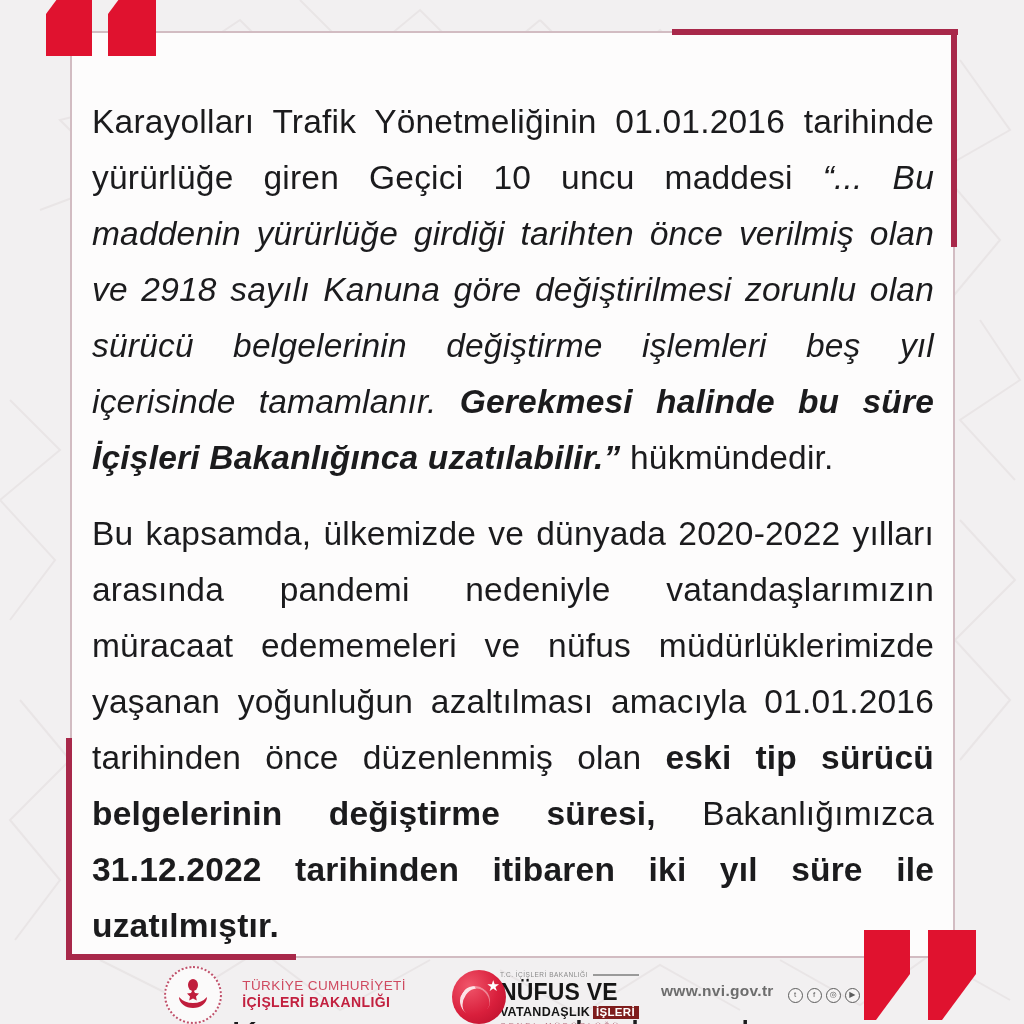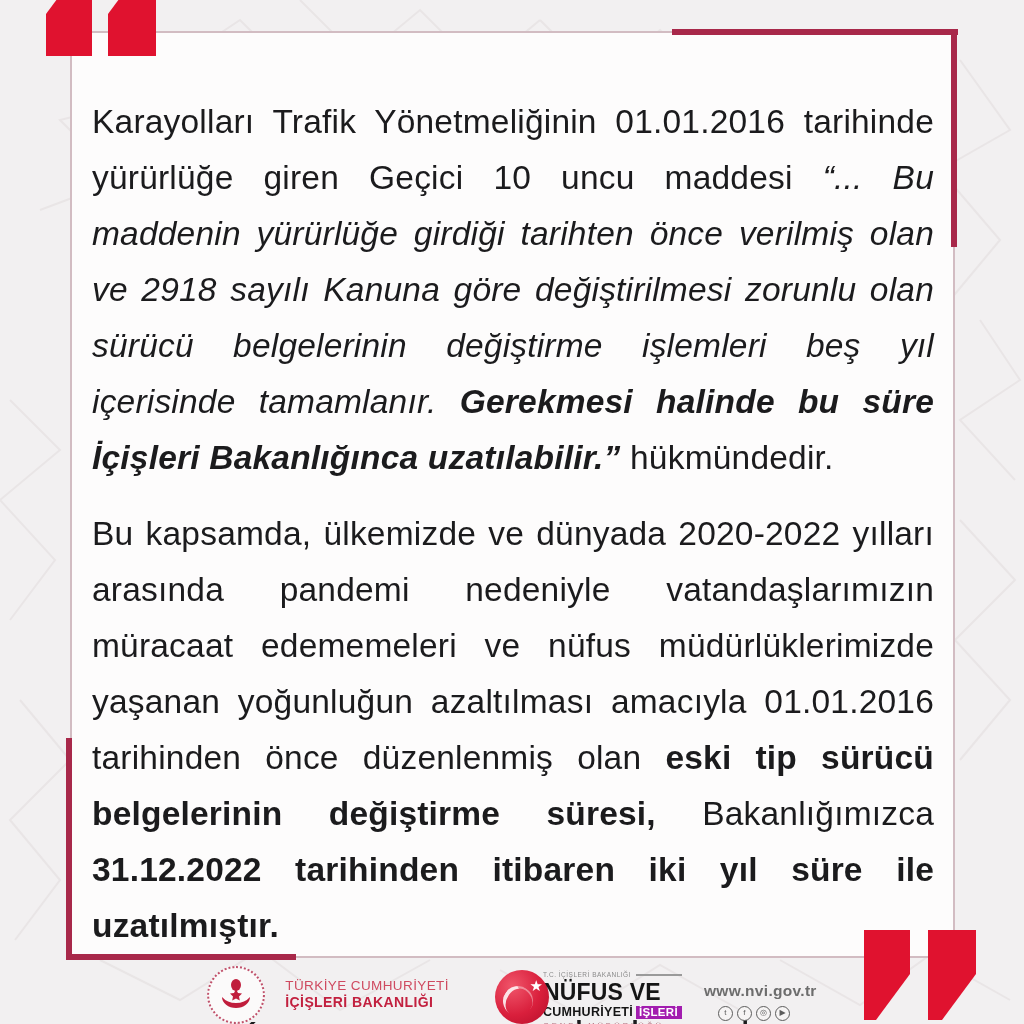--- a/index.html
+++ b/index.html
@@ -62,23 +62,23 @@
     border-radius:50%; border-left:4px solid rgba(255,255,255,0.85);
     transform:rotate(35deg); border-top:2px solid rgba(255,255,255,0.4);
     border-bottom:none; border-right:none;
   }
   .nvi-text { margin-left:-6px; padding-top:6px; line-height:1; }
   .nvi-top { display:flex; align-items:center; gap:5px; }
   .nvi-top-label { font-size:6.5px; color:#8a8a8a; letter-spacing:0.5px; }
   .nvi-top-rule { width:46px; height:2px; background:#9a9a9a; }
   .nvi-l1 { font-size:23px; font-weight:900; color:#151515; letter-spacing:0.2px; margin-top:2px; }
   .nvi-l2 { margin-top:2px; font-size:12.5px; font-weight:900; color:#151515; letter-spacing:0.3px; display:flex; align-items:center; gap:3px;}
-  .nvi-l2-boxed { background:#a21caf; color:#fff; padding:1px 4px 1px 3px; font-size:11.5px; }
+  .nvi-l2-boxed { background:#7f1d1d; color:#fff; padding:1px 4px 1px 3px; font-size:11.5px; }
   .nvi-l3 { margin-top:3px; font-size:7.5px; color:#b0707e; letter-spacing:3px; }
-  .site-block { margin-left:2px; padding-top:16px; display:flex; flex-direction:column; }
+  .site-block { margin-left:2px; padding-top:16px; display:flex; flex-direction:row; }
   .website { font-size:15.5px; font-weight:bold; color:#6d6d6d; letter-spacing:0.3px; }
   .social-row { display:flex; gap:4px; margin-top:6px; margin-left:14px; }
   .social-icon {
     width:15px; height:15px; border-radius:50%;
     border:1.5px solid #5c5c5c; color:#5c5c5c;
     font-size:8px; line-height:12px; text-align:center; background:#f6f4f4;
   }
 </style>
 </head>
 <body>
@@ -143,21 +143,21 @@
       <span class="star">★</span>
       <span class="crescent"></span>
     </div>
     <div class="nvi-text">
       <div class="nvi-top">
         <span class="nvi-top-label">T.C. İÇİŞLERİ BAKANLIĞI</span>
         <span class="nvi-top-rule"></span>
       </div>
       <div class="nvi-l1">NÜFUS VE</div>
       <div class="nvi-l2">
-        <span>CUMHURİYETİ</span>
+        <span>VATANDAŞLIK</span>
         <span class="nvi-l2-boxed">İŞLERİ</span>
       </div>
       <div class="nvi-l3">GENEL MÜDÜRLÜĞÜ</div>
     </div>
   </div>
 
   <div class="site-block">
     <div class="website">www.nvi.gov.tr</div>
     <div class="social-row">
       <div class="social-icon">t</div>

